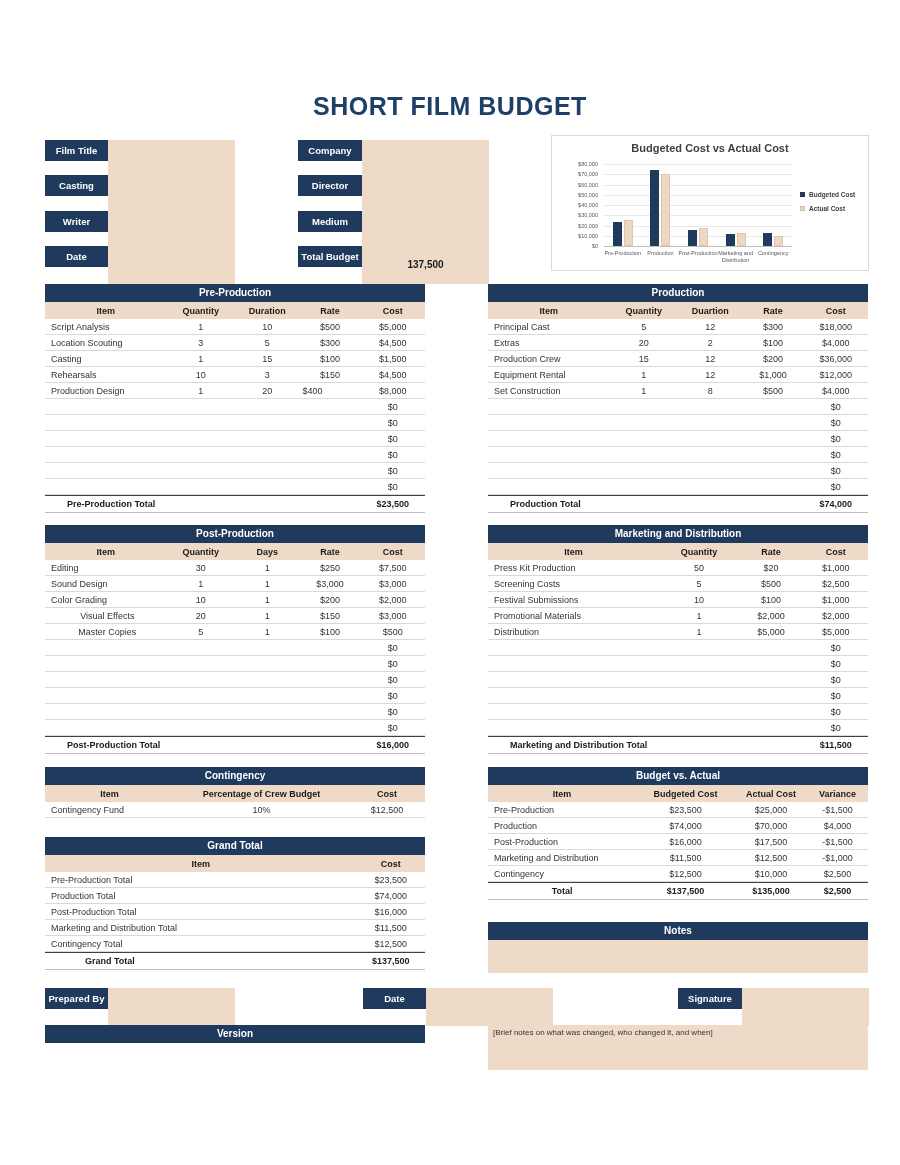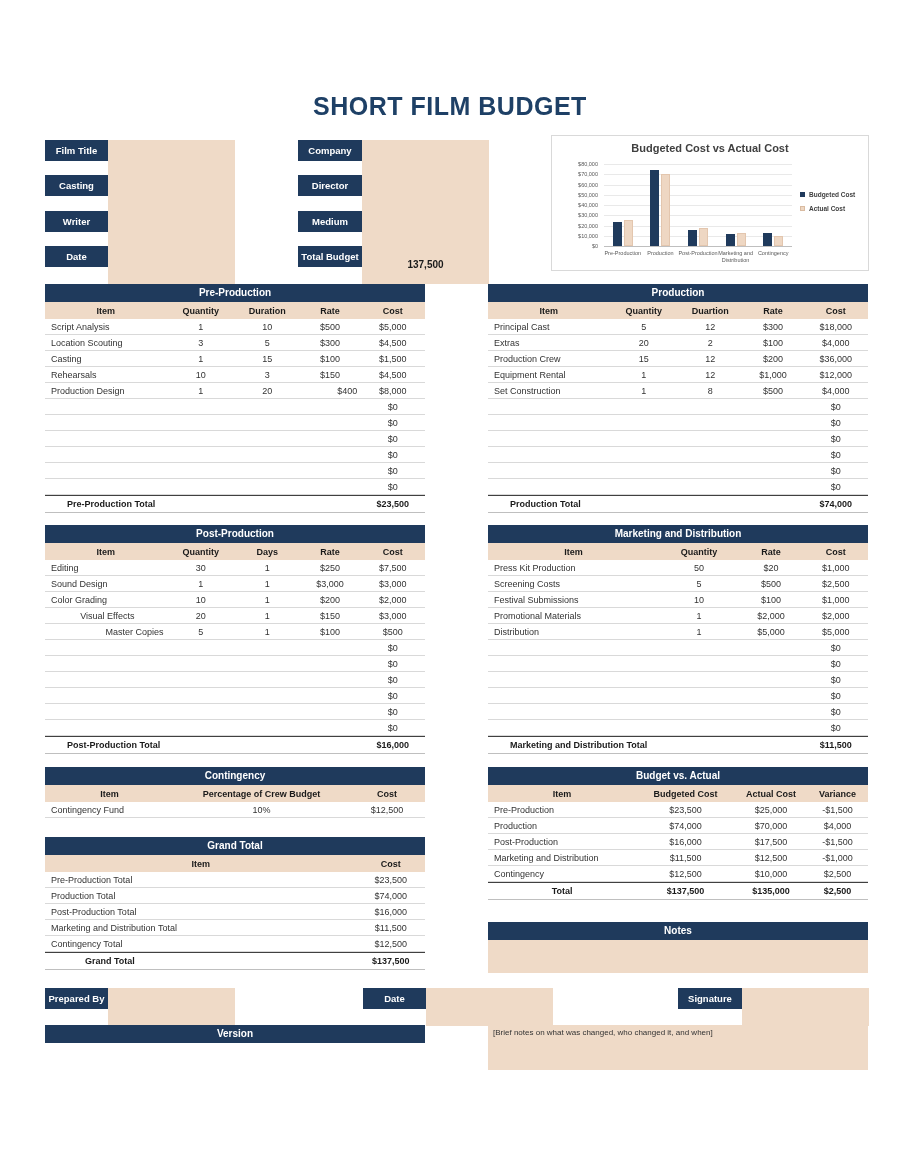--- a/index.html
+++ b/index.html
@@ -175,21 +175,21 @@
       <div class="t-cell" style="flex: 0 0 32%; text-align: left; padding-left: 6px;">Rehearsals</div>
       <div class="t-cell" style="flex: 0 0 18%; text-align: center;">10</div>
       <div class="t-cell" style="flex: 0 0 17%; text-align: center;">3</div>
       <div class="t-cell" style="flex: 0 0 16%; text-align: center;">$150</div>
       <div class="t-cell" style="flex: 0 0 17%; text-align: center;">$4,500</div>
     </div>
     <div class="t-row">
       <div class="t-cell" style="flex: 0 0 32%; text-align: left; padding-left: 6px;">Production Design</div>
       <div class="t-cell" style="flex: 0 0 18%; text-align: center;">1</div>
       <div class="t-cell" style="flex: 0 0 17%; text-align: center;">20</div>
-      <div class="t-cell" style="flex: 0 0 16%; text-align: right;">$400</div>
+      <div class="t-cell" style="flex: 0 0 16%; text-align: left;">$400</div>
       <div class="t-cell" style="flex: 0 0 17%; text-align: center;">$8,000</div>
     </div>
     <div class="t-row">
       <div class="t-cell" style="flex: 0 0 32%; text-align: left; padding-left: 6px;"></div>
       <div class="t-cell" style="flex: 0 0 18%; text-align: center;"></div>
       <div class="t-cell" style="flex: 0 0 17%; text-align: center;"></div>
       <div class="t-cell" style="flex: 0 0 16%; text-align: center;"></div>
       <div class="t-cell" style="flex: 0 0 17%; text-align: center;">$0</div>
     </div>
     <div class="t-row">
@@ -360,21 +360,21 @@
       <div class="t-cell" style="flex: 0 0 17%; text-align: center;">$2,000</div>
     </div>
     <div class="t-row">
       <div class="t-cell" style="flex: 0 0 32%; text-align: center; padding-left: 6px;">Visual Effects</div>
       <div class="t-cell" style="flex: 0 0 18%; text-align: center;">20</div>
       <div class="t-cell" style="flex: 0 0 17%; text-align: center;">1</div>
       <div class="t-cell" style="flex: 0 0 16%; text-align: center;">$150</div>
       <div class="t-cell" style="flex: 0 0 17%; text-align: center;">$3,000</div>
     </div>
     <div class="t-row">
-      <div class="t-cell" style="flex: 0 0 32%; text-align: right; padding-left: 6px;">Master Copies</div>
+      <div class="t-cell" style="flex: 0 0 32%; text-align: center; padding-left: 6px;">Master Copies</div>
       <div class="t-cell" style="flex: 0 0 18%; text-align: center;">5</div>
       <div class="t-cell" style="flex: 0 0 17%; text-align: center;">1</div>
       <div class="t-cell" style="flex: 0 0 16%; text-align: center;">$100</div>
       <div class="t-cell" style="flex: 0 0 17%; text-align: center;">$500</div>
     </div>
     <div class="t-row">
       <div class="t-cell" style="flex: 0 0 32%; text-align: left; padding-left: 6px;"></div>
       <div class="t-cell" style="flex: 0 0 18%; text-align: center;"></div>
       <div class="t-cell" style="flex: 0 0 17%; text-align: center;"></div>
       <div class="t-cell" style="flex: 0 0 16%; text-align: center;"></div>

